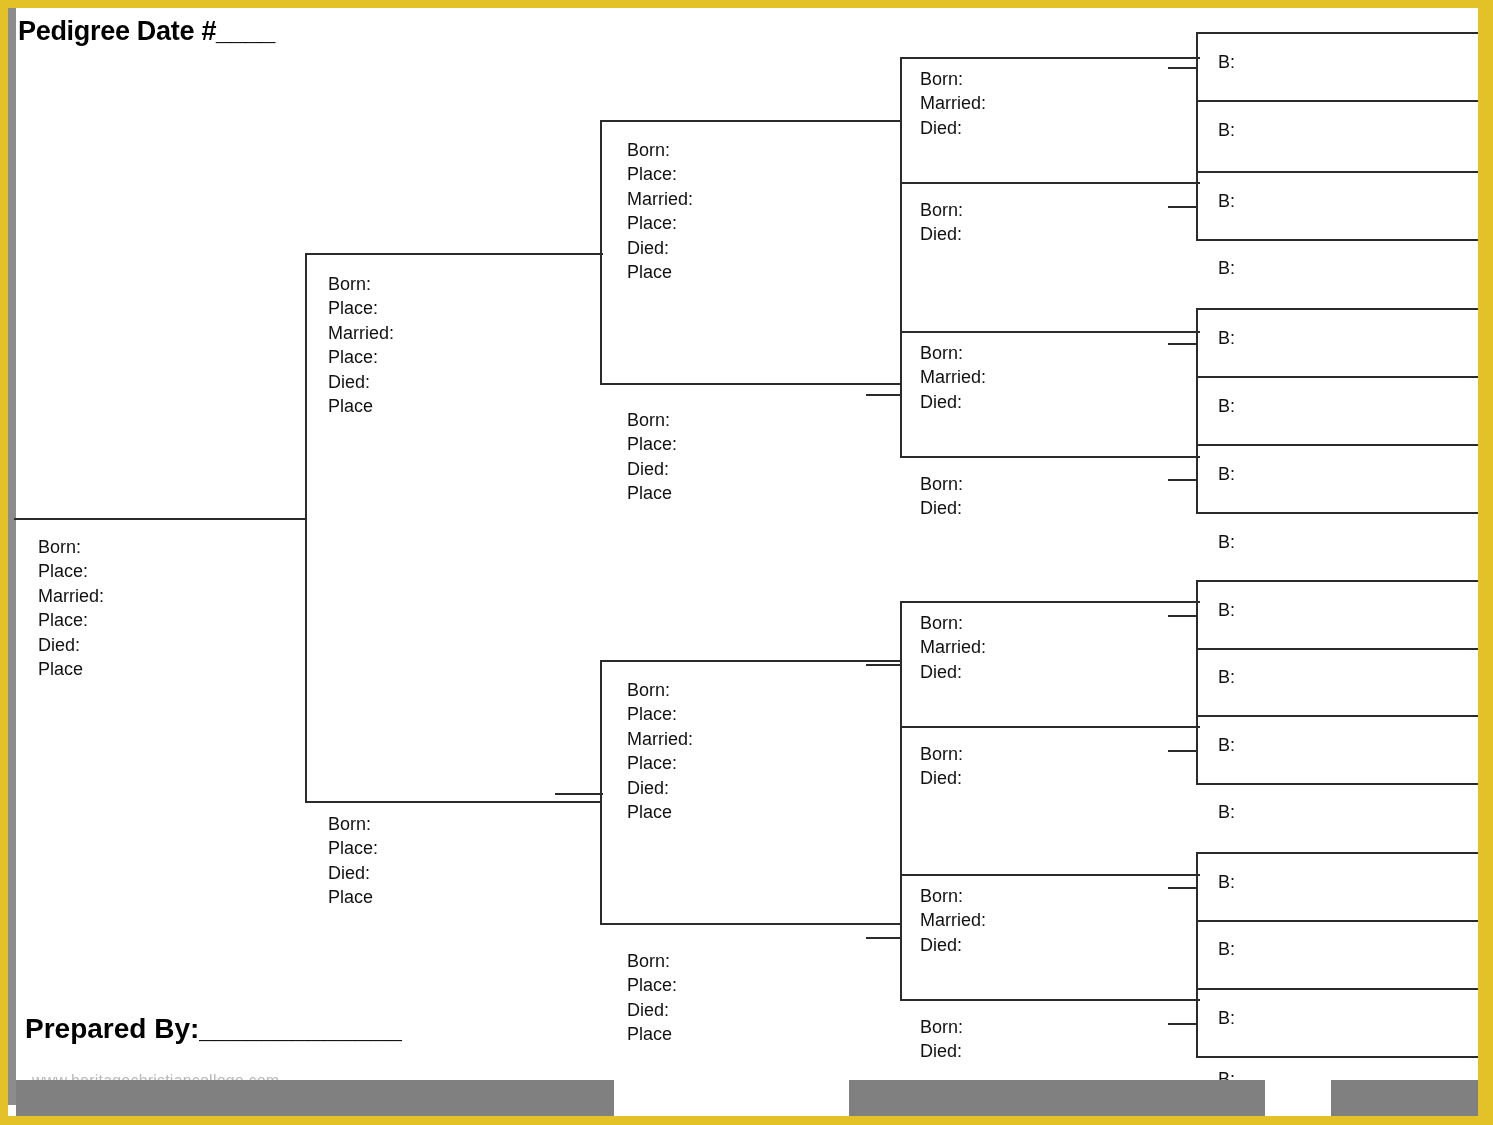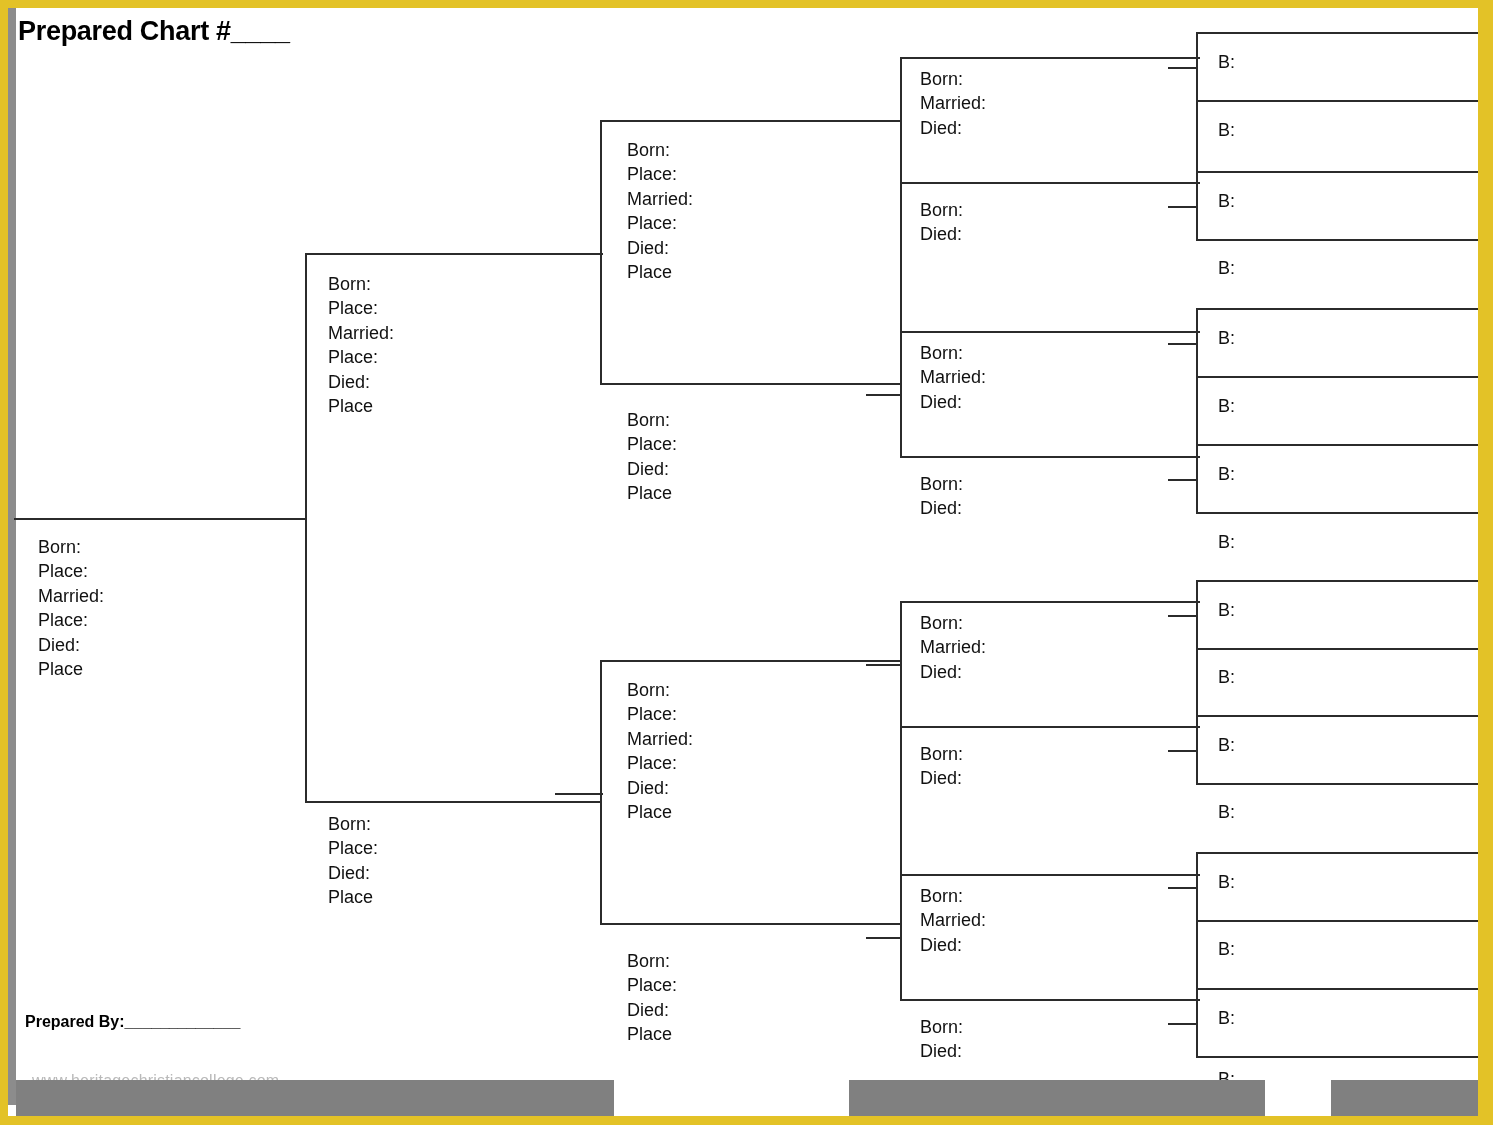--- a/index.html
+++ b/index.html
@@ -69,21 +69,21 @@
     font-size: 27px;
     font-weight: bold;
     color: #000;
     white-space: nowrap;
     letter-spacing: -0.3px;
   }
 
   
   .footer-line {
     position: absolute;
-    font-size: 16px;
+    font-size: 28px;
     font-weight: bold;
     color: #000;
     white-space: nowrap;
   }
   .footer-prepared { left: 25px; top: 1013px; }
   .footer-date     { left: 25px; top: 1063px; }
 
   .watermark {
     position: absolute;
     left: 32px;
@@ -128,21 +128,21 @@
 
 <div id="page">
 
   <div class="frame-yellow-top"></div>
   <div class="frame-yellow-bottom"></div>
   <div class="frame-yellow-left"></div>
   <div class="frame-yellow-right"></div>
   <div class="frame-gray-left"></div>
   <div class="sheet"></div>
 
-  <div class="title">Prepared Chart #____</div>
+  <div class="title">Pedigree Date #____</div>
 
   <div id="chart-layer">
       <div class="hline" style="left: 14px; top: 518px; width: 292px;"></div>
       <div class="fieldlist" style="left: 38px; top: 535px;">Born:
 Place:
 Married:
 Place:
 Died:
 Place</div>
       <div class="vline" style="left: 305px; top: 253px; height: 550px;"></div>

